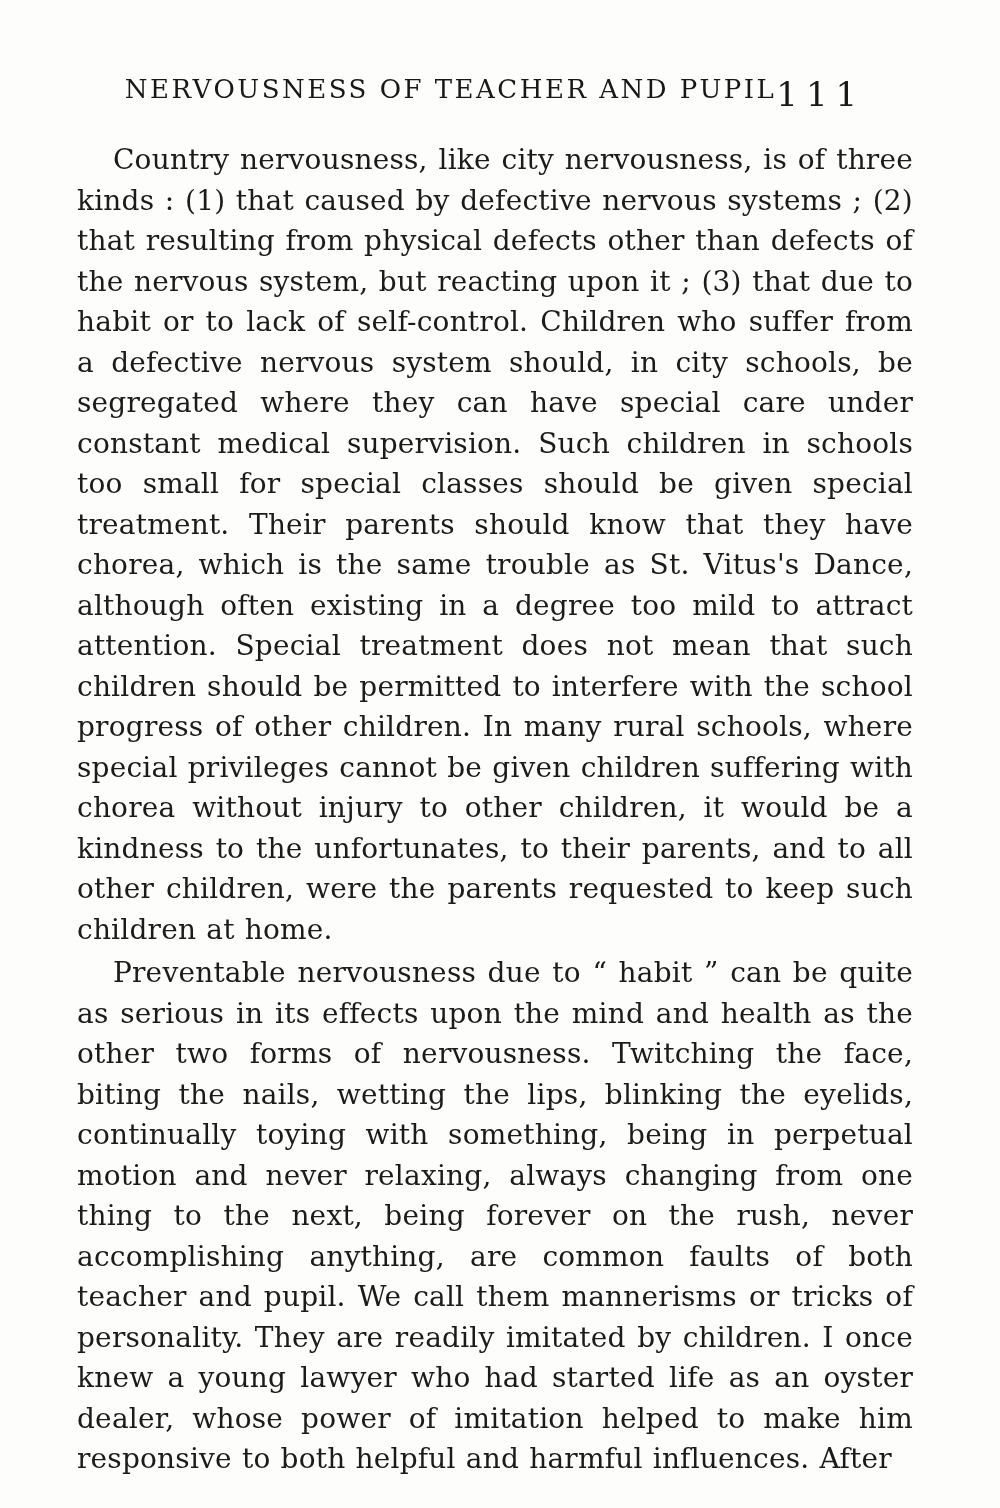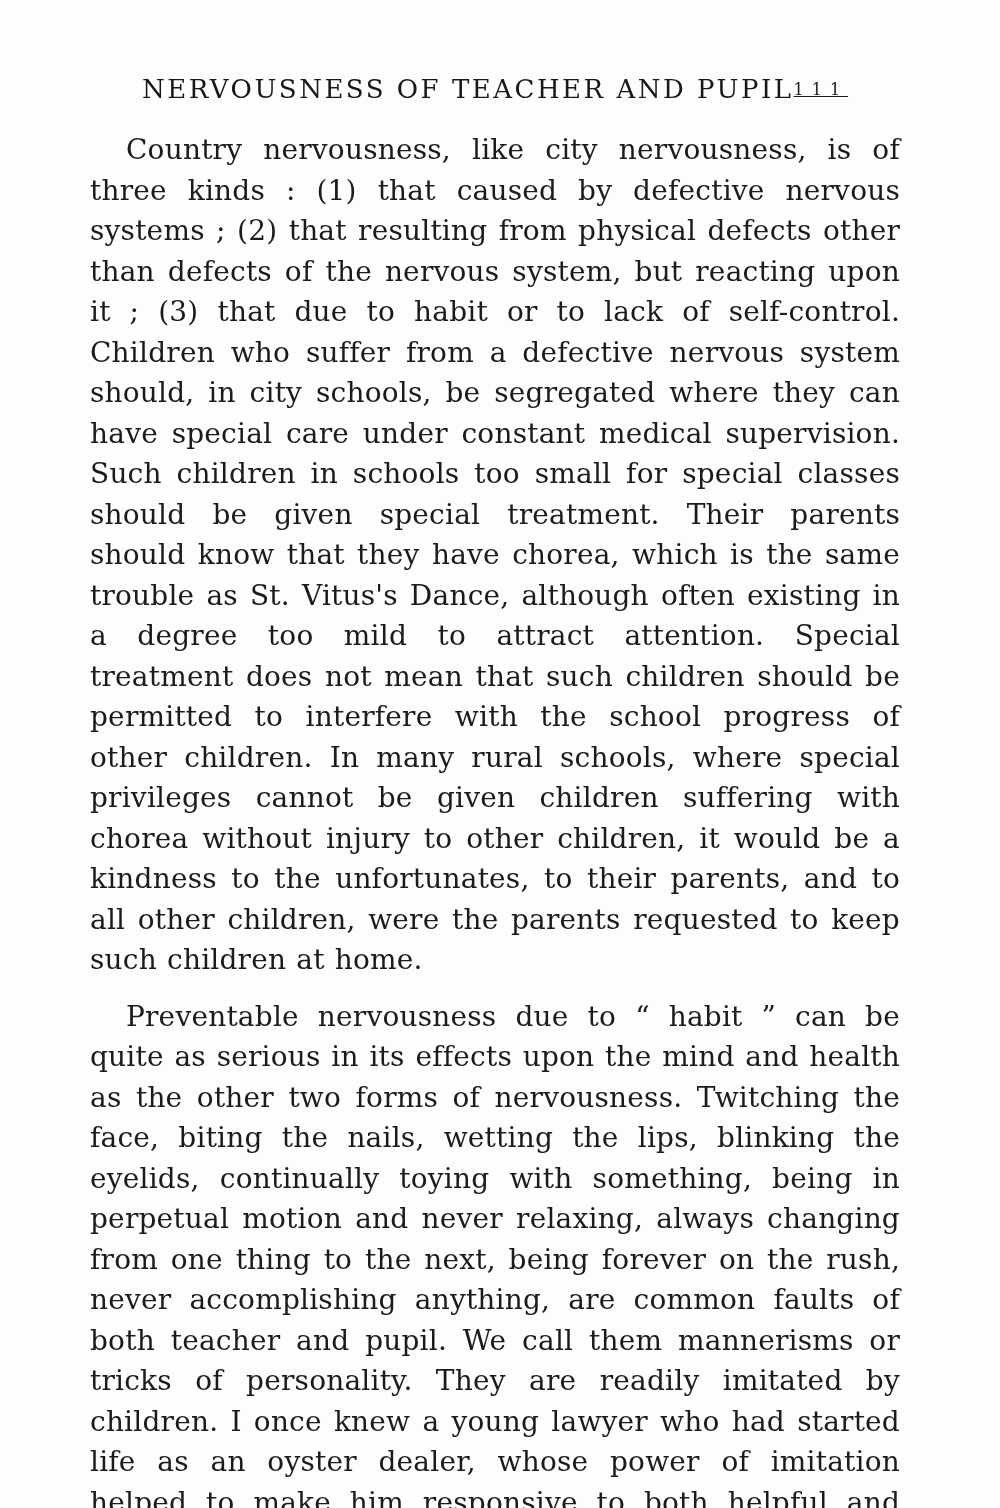--- a/index.html
+++ b/index.html
@@ -15,41 +15,40 @@
     background: #fdfdfb;
     color: #1b1b1b;
     overflow: hidden;
     box-sizing: border-box;
     padding: 74px 84px 0 74px;
     font-family: "DejaVu Serif", "Liberation Serif", serif;
   }
   .running-head {
     display: flex;
     justify-content: center;
-    align-items: center;
+    align-items: flex-start;
     font-size: 26px;
     letter-spacing: 2.5px;
     color: #181818;
     white-space: nowrap;
     margin-bottom: 26px;
   }
   .running-head .pagenum {
     letter-spacing: 8px;
-    font-size: 16px;
-    text-decoration: underline;
+    font-size: 34px;
   }
   .body-text {
     font-size: 28px;
     line-height: 40.5px;
     text-align: justify;
     letter-spacing: 0.2px;
     word-spacing: 1px;
   }
   .body-text p {
-    margin: 16px;
+    margin: 3px;
     padding: 0;
     text-indent: 36px;
   }
 </style>
 </head>
 <body>
 
 <div class="page">
 
   <header class="running-head">

